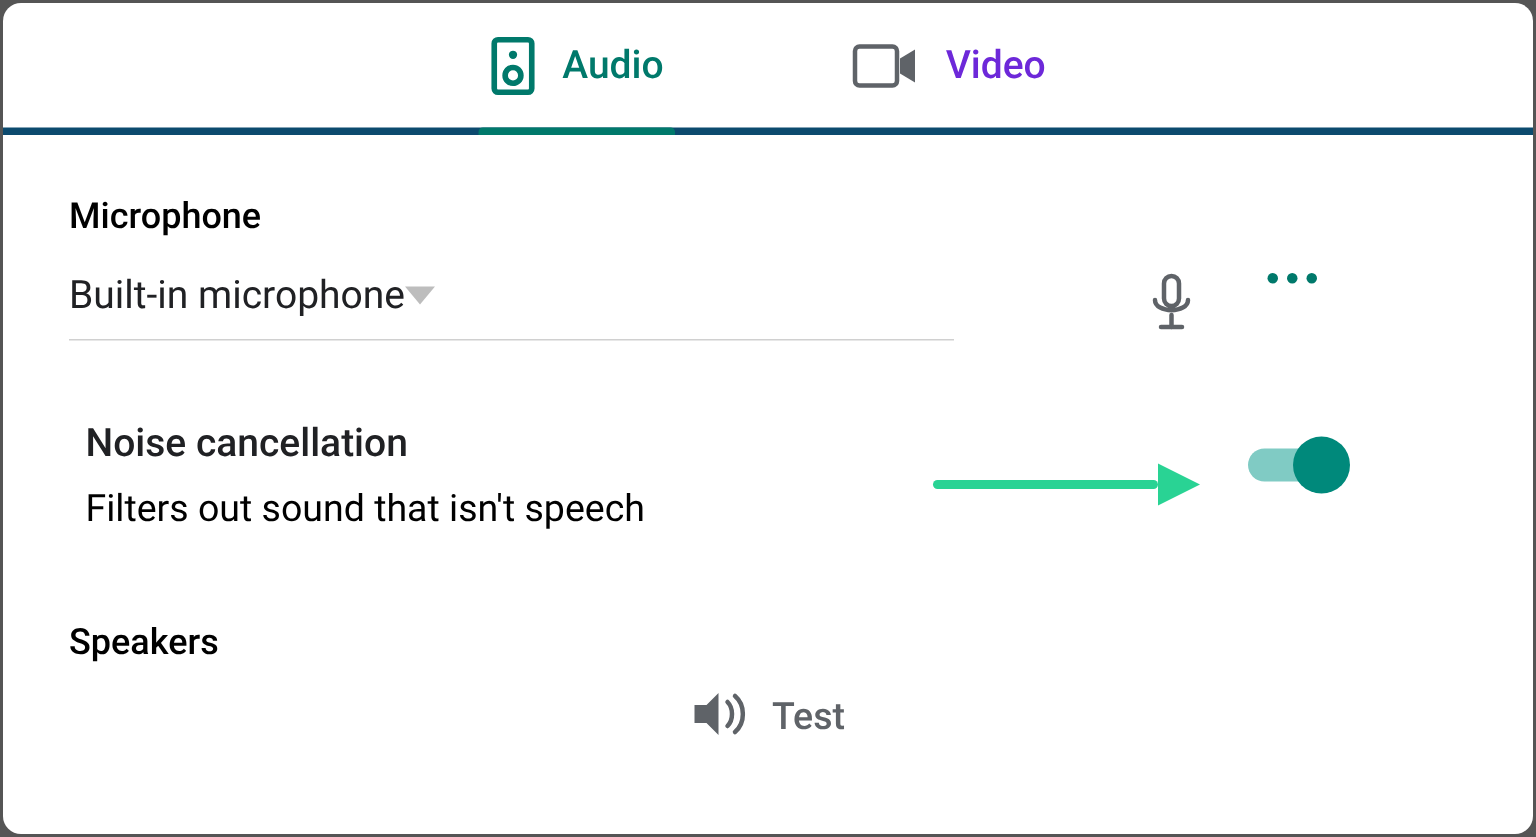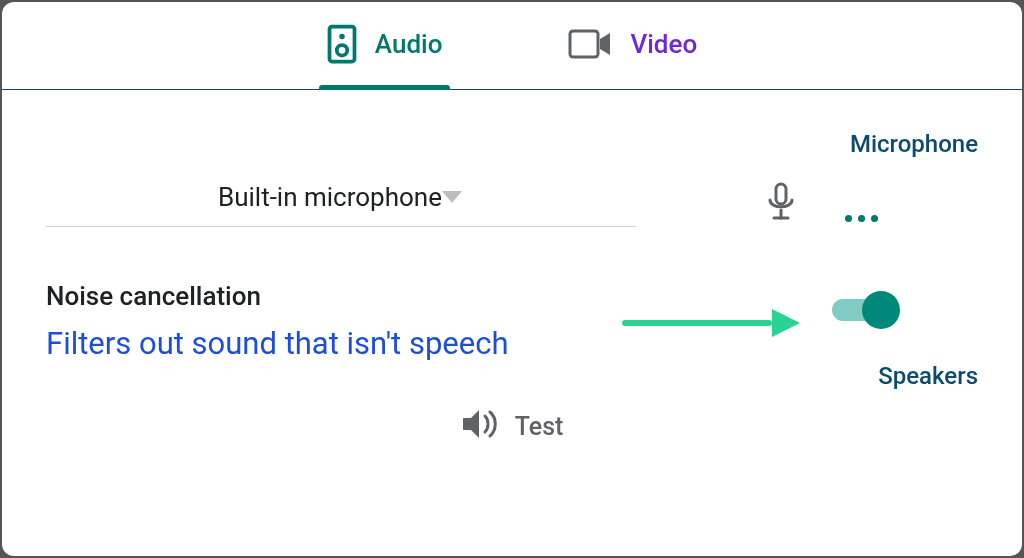--- a/index.html
+++ b/index.html
@@ -14,21 +14,21 @@
       width: 1020px;
       height: 554px;
       overflow: hidden;
       position: relative;
     }
     .tabs {
       display: flex;
       justify-content: center;
       gap: 110px;
       padding-top: 18px;
-      border-bottom: 1px solid #0c4a6e;
+      border-bottom: 5px solid #0c4a6e;
       height: 88px;
     }
     .tab {
       display: flex;
       align-items: center;
       gap: 18px;
       cursor: pointer;
       position: relative;
       padding: 0 8px 22px 8px;
       height: 70px;
@@ -46,71 +46,70 @@
       font-size: 26px;
       font-weight: 500;
       color: #6d28d9;
     }
     .tab .icon { display: flex; align-items: center; }
 
     .content {
       padding: 40px 44px 0 44px;
     }
     .section-header {
-      color: #0c4a6e;
+      color: #000000;
       font-size: 24px;
       font-weight: 500;
       margin-bottom: 18px;
-      text-align: right;
     }
     .select-row {
       display: flex;
       align-items: center;
       gap: 30px;
     }
     .select-ctl {
       flex: 0 0 590px;
       display: flex;
       align-items: center;
-      justify-content: center;
+      justify-content: flex-start;
       border-bottom: 1px solid #d0d0d0;
       padding: 6px 2px 14px 0;
       cursor: pointer;
     }
     .select-value {
       font-size: 26px;
       color: #202124;
     }
     .chevron-down {
       width: 0;
       height: 0;
       border-left: 10px solid transparent;
       border-right: 10px solid transparent;
       border-top: 12px solid #bdbdbd;
     }
     .after-select {
       flex: 1;
       display: flex;
-      align-items: flex-end;
+      align-items: flex-start;
       justify-content: center;
       gap: 50px;
     }
     .iconbtn { cursor: pointer; display: flex; align-items: center; }
     .dots { display: flex; gap: 6px; }
     .dots span { width: 7px; height: 7px; background:#00796b; border-radius:50%; }
 
     .noise-row {
       margin-top: 54px;
       display: flex;
       align-items: center;
       position: relative;
     }
-    .noise-text { flex: 0 0 590px; }
+    .noise-text { flex: 0 0 590px; margin-left: 11px; }
     .nc-title { font-size: 26px; color:#202124; font-weight:500; margin-bottom:14px; }
-    .nc-desc  { font-size: 31px; color:#1d4ed8; }
+    .nc-desc  { font-size: 25px; color:#000000; }
     .arrow-zone {
       position: absolute;
       left: 576px;
       top: 28px;
       display:flex;
       align-items:center;
     }
     .arrow-line {
       width: 150px;
       height: 6px;
@@ -139,21 +138,21 @@
     .toggle .knob {
       position: absolute;
       right: -8px;
       top: -8px;
       width: 38px;
       height: 38px;
       background: #00897b;
       border-radius: 50%;
     }
 
-    .speakers-section { }
+    .speakers-section { margin-top: 60px; }
     .test-group {
       display:flex;
       align-items:center;
       gap: 18px;
       cursor:pointer;
     }
     .test-label {
       font-size: 25px;
       color: #5f6368;
       font-weight:500;

